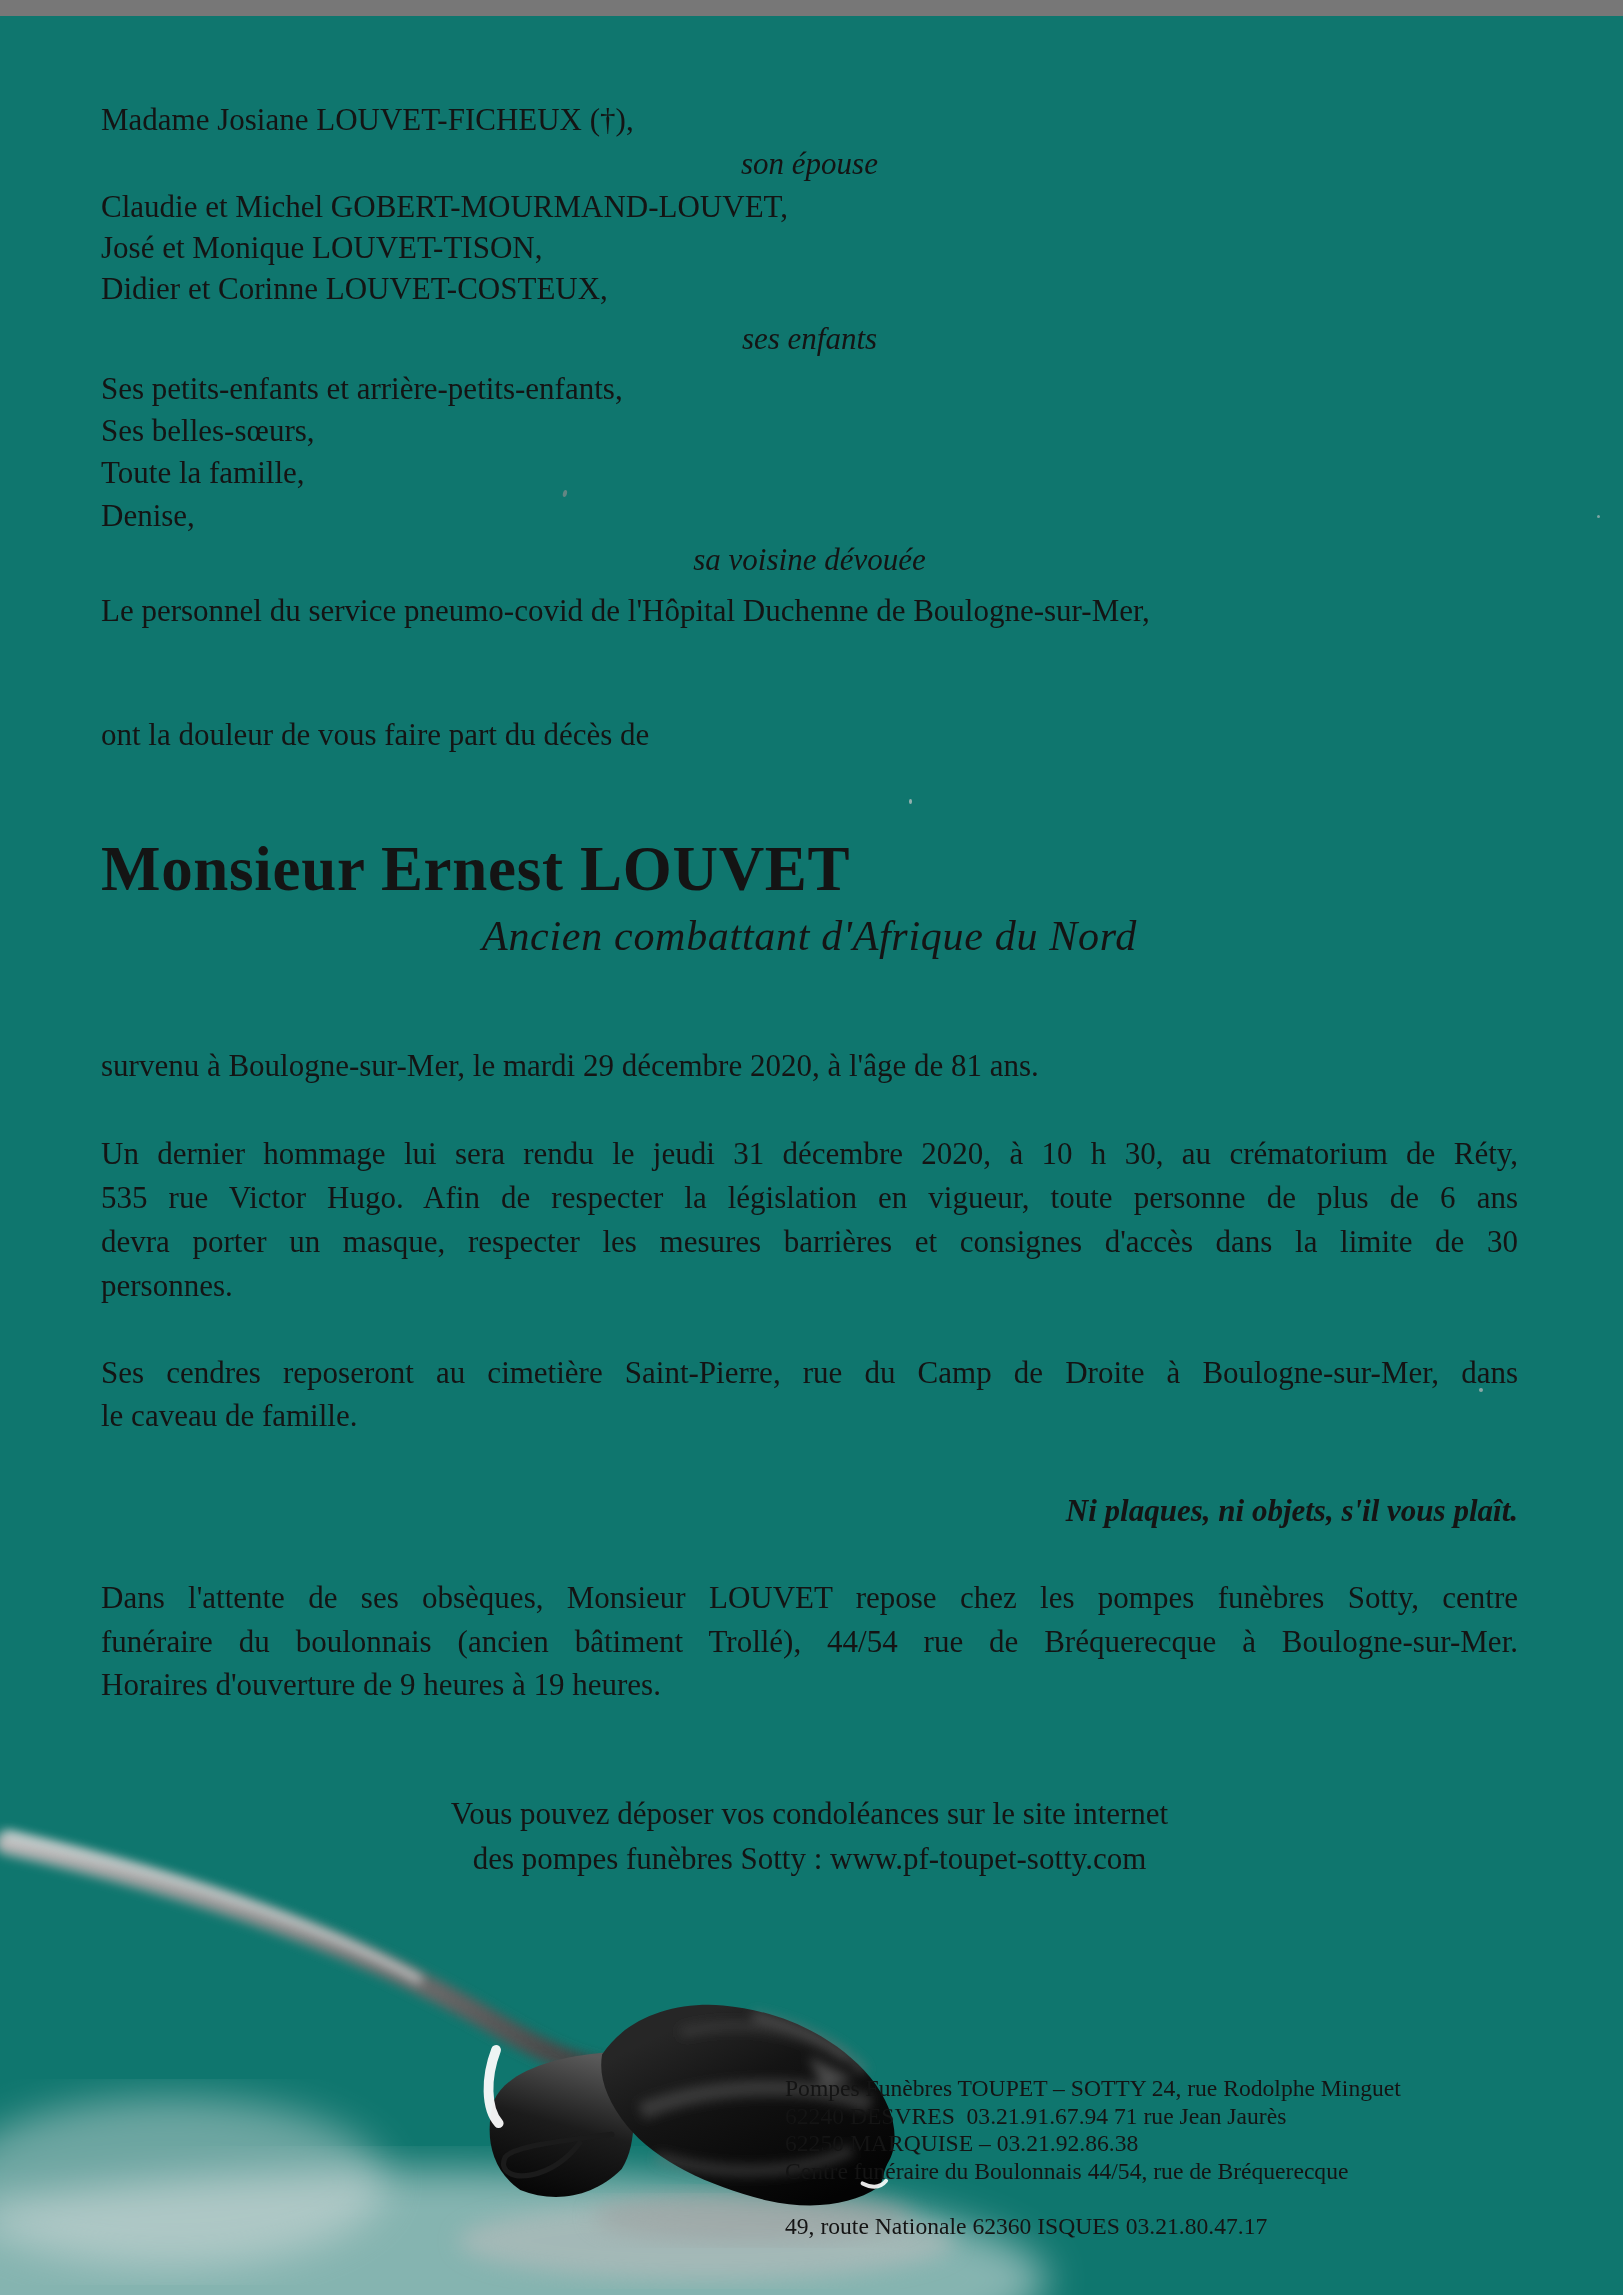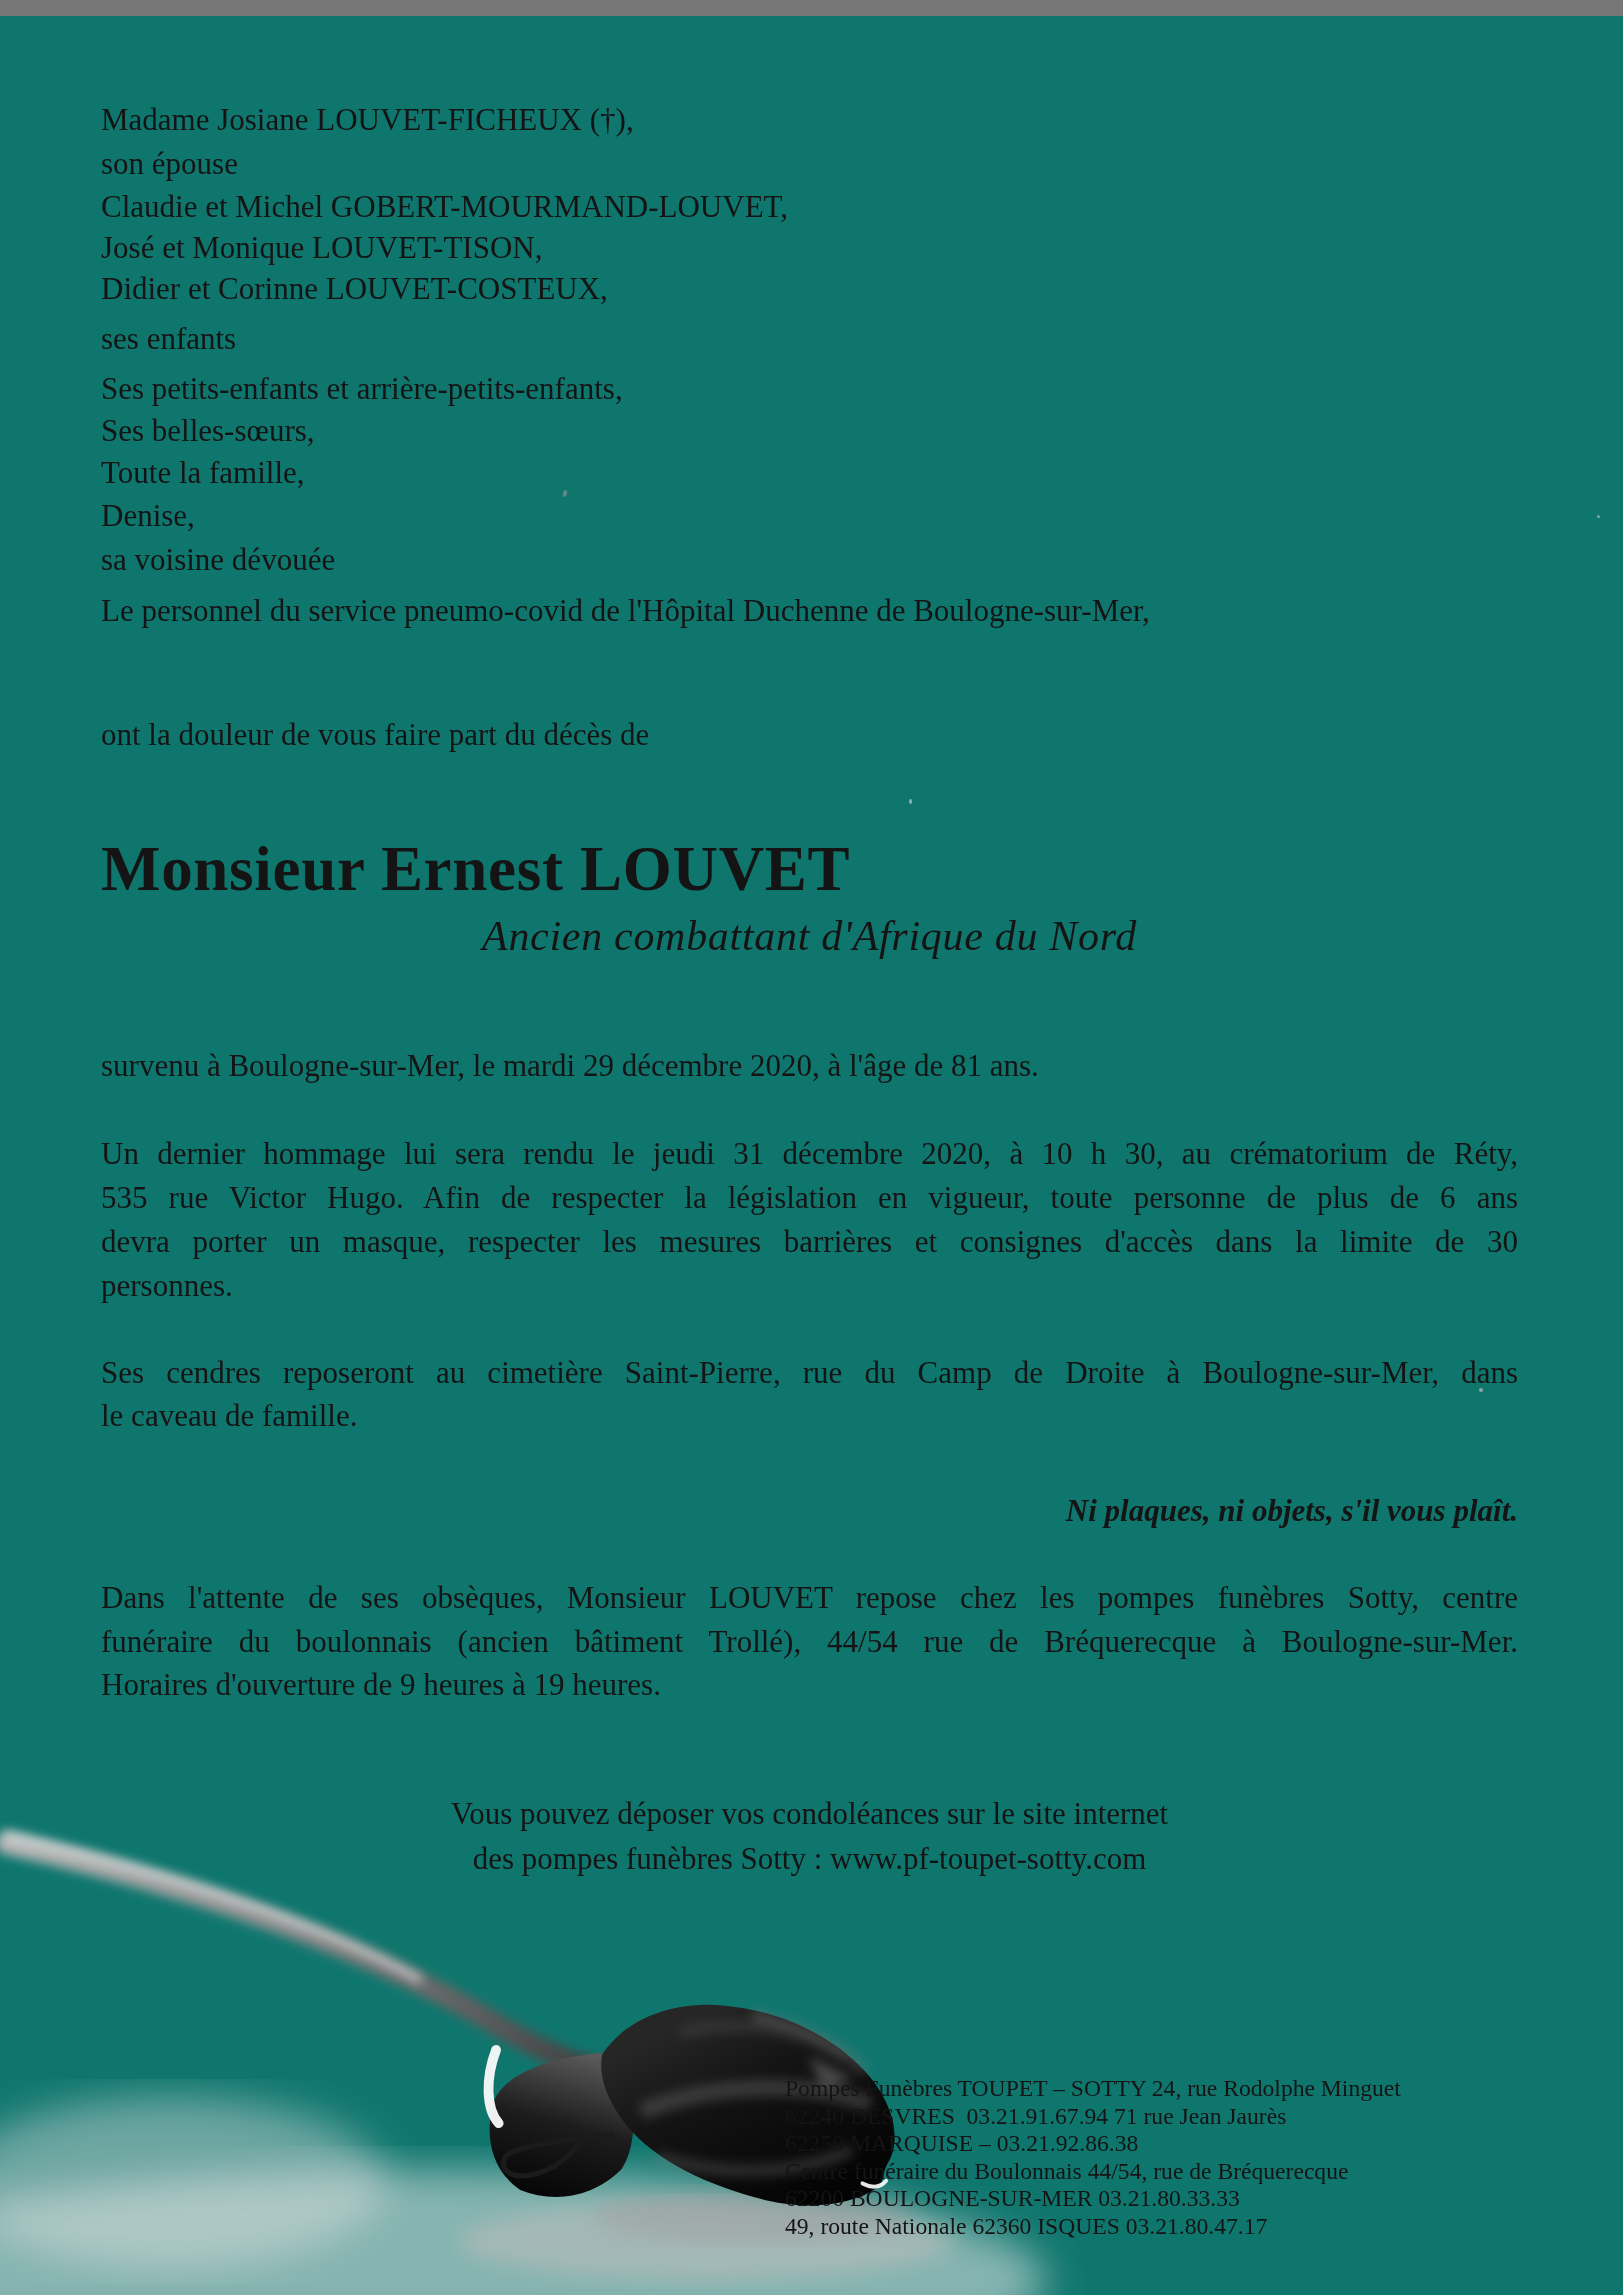--- a/index.html
+++ b/index.html
@@ -13,21 +13,21 @@
     font-family:"Liberation Serif", serif;
     overflow:hidden;
   }
   .photo{position:absolute;left:0;top:0;width:1623px;height:2295px;z-index:0;}
   .txt{
     position:absolute;left:101px;right:105px;
     font-size:31px;line-height:43px;
     white-space:pre-wrap;
     z-index:2;
   }
-  .right-label{text-align:left;}
+  .right-label{text-align:center;font-style:italic;}
   .jline{text-align:justify;text-align-last:justify;}
   .title{
     font-family:"Liberation Serif", serif;
     font-weight:bold;font-size:63px;line-height:80px;
     letter-spacing:0.7px;
   }
   .subtitle{font-size:42px;line-height:58px;text-align:center;letter-spacing:0.7px;font-style:italic;}
   .request{font-weight:bold;font-style:italic;text-align:right;font-size:31px;}
   .condolences-line{font-size:31px;line-height:45px;text-align:center;}
   .funeral{
@@ -153,17 +153,16 @@
   <div class="txt jline" style="top:1604px">funéraire du boulonnais (ancien bâtiment Trollé), 44/54 rue de Bréquerecque à Boulogne-sur-Mer.</div>
   <div class="txt" style="top:1647px">Horaires d'ouverture de 9 heures à 19 heures.</div>
 
   <div class="txt condolences-line" style="top:1775px">Vous pouvez déposer vos condoléances sur le site internet</div>
   <div class="txt condolences-line" style="top:1820px">des pompes funèbres Sotty : www.pf-toupet-sotty.com</div>
 
   <div class="funeral" style="top:2059px">Pompes Funèbres TOUPET – SOTTY 24, rue Rodolphe Minguet</div>
   <div class="funeral" style="top:2087px">62240 DESVRES  03.21.91.67.94 71 rue Jean Jaurès</div>
   <div class="funeral" style="top:2114px">62250 MARQUISE – 03.21.92.86.38</div>
   <div class="funeral" style="top:2142px">Centre funéraire du Boulonnais 44/54, rue de Bréquerecque</div>
-  <div class="funeral" style="top:2169px">62200 BOULOGNE-SUR-MER 03.21.80.33.33</div>
   <div class="funeral" style="top:2197px">49, route Nationale 62360 ISQUES 03.21.80.47.17</div>
 
 </div>
 
 
 </body></html>

